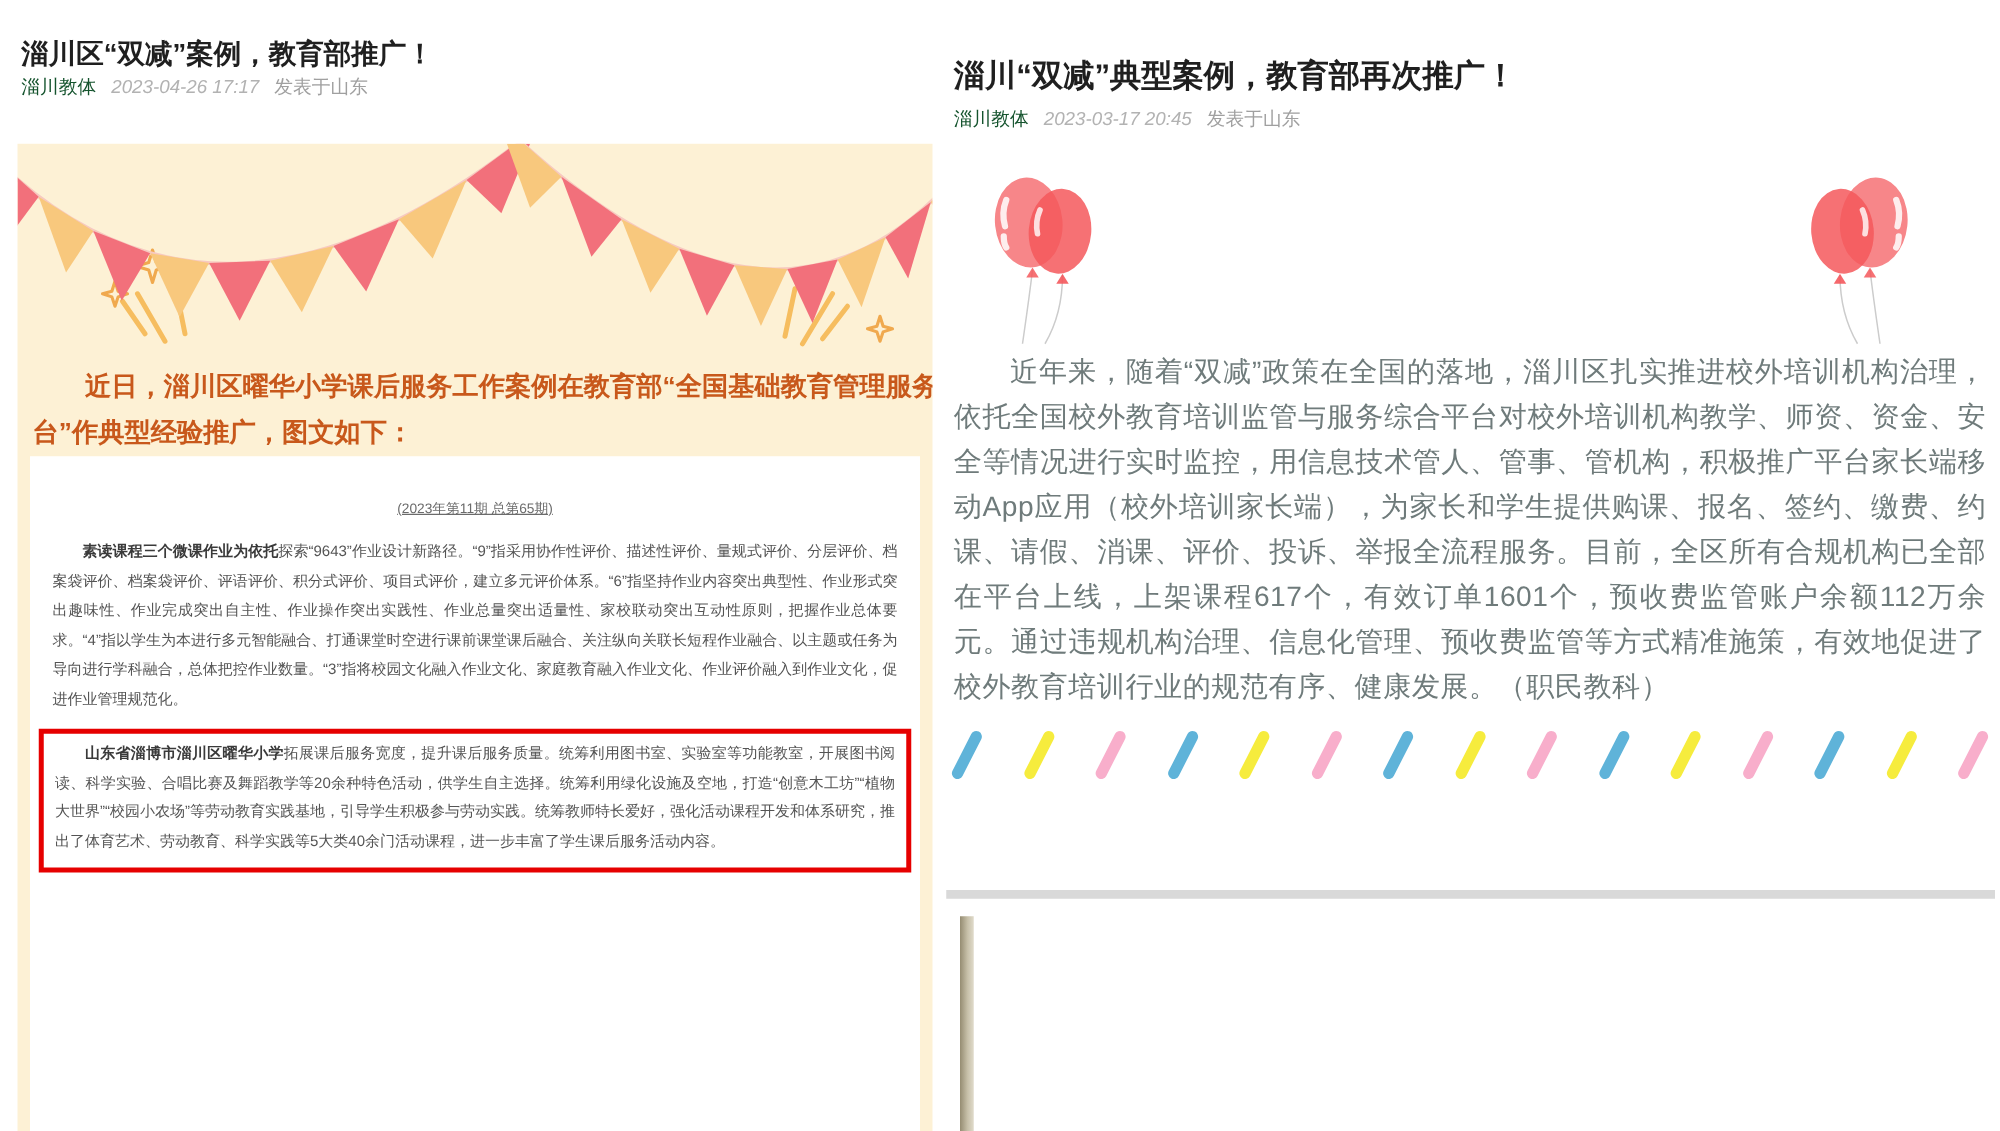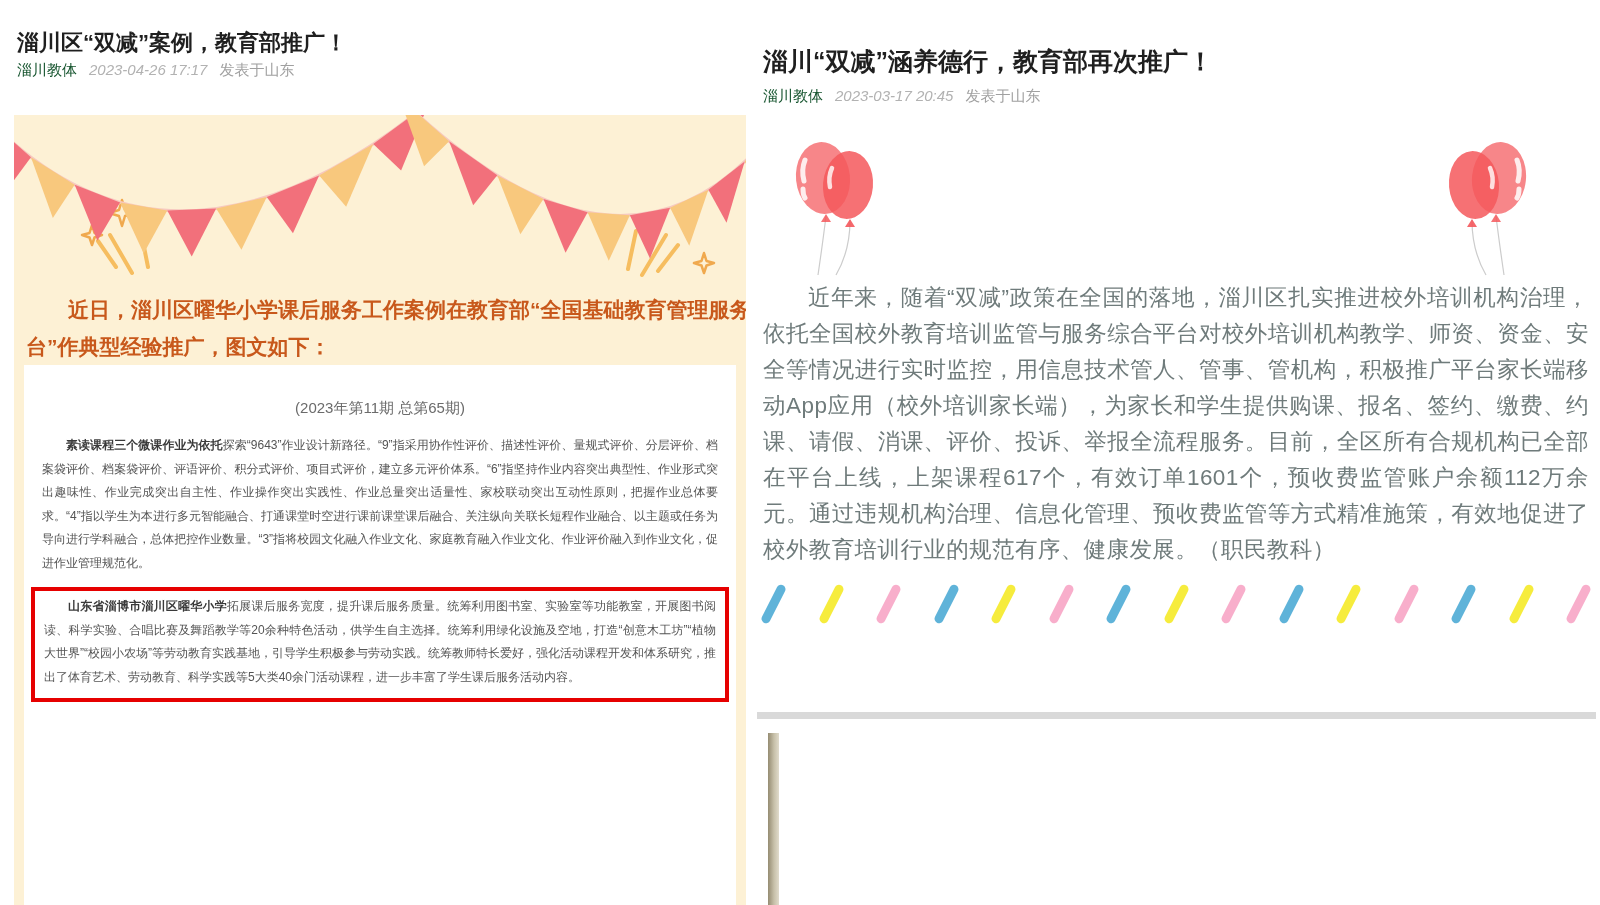--- a/index.html
+++ b/index.html
@@ -13,21 +13,21 @@
   .byline .account{color:#14532d;margin-right:12px;cursor:pointer;}
   .byline .date{color:#b2b2b2;margin-right:12px;font-style:italic;}
   .byline .loc{color:#a0a0a0;}
   .banner{position:absolute;left:14px;top:115px;width:732px;height:790px;background:#fdf1d5;overflow:hidden;}
   .bunting{position:absolute;left:0;top:0;}
   .lead{position:absolute;left:12px;top:176px;width:772px;font-size:21px;font-weight:700;
         line-height:37px;color:#c8581b;text-indent:2em;}
   .doc{position:absolute;left:10px;top:250px;width:712px;height:560px;background:#fff;
        padding:20px 18px 0;box-sizing:border-box;}
   .doc-title{margin:10px 0 0;text-align:center;font-size:17px;font-weight:700;color:#3d3d3d;}
-  .doc-sub{margin:14px 0 16px;text-align:center;font-size:15px;color:#6b6b6b;}
+  .doc-sub{margin:14px 0 16px;text-align:center;font-size:11px;color:#6b6b6b;text-decoration:underline;}
   .doc-para{margin:13px 0 0;font-size:12px;line-height:23.5px;text-align:justify;
             text-indent:2em;color:#545454;}
   .doc-para b{color:#3a3a3a;}
   .doc-para.highlighted{border:4px solid #e60000;margin:12px -11px 0;padding:4px 9px 9px;}
   
   .r-title{position:absolute;left:763px;top:27px;width:830px;font-size:25px;line-height:35px;
            font-weight:700;color:#1f1f1f;}
   .r-byline{left:763px;top:74px;margin-top:11px;}
   .balloon-pair{position:absolute;width:95px;height:150px;}
   .bp-left{left:790px;top:126px;}
@@ -102,21 +102,21 @@
         <div class="doc-sub">(2023年第11期 总第65期)</div>
         <div>
             <p class="doc-para"><b>素读课程三个微课作业为依托</b>探索“9643”作业设计新路径。“9”指采用协作性评价、描述性评价、量规式评价、分层评价、档案袋评价、档案袋评价、评语评价、积分式评价、项目式评价，建立多元评价体系。“6”指坚持作业内容突出典型性、作业形式突出趣味性、作业完成突出自主性、作业操作突出实践性、作业总量突出适量性、家校联动突出互动性原则，把握作业总体要求。“4”指以学生为本进行多元智能融合、打通课堂时空进行课前课堂课后融合、关注纵向关联长短程作业融合、以主题或任务为导向进行学科融合，总体把控作业数量。“3”指将校园文化融入作业文化、家庭教育融入作业文化、作业评价融入到作业文化，促进作业管理规范化。</p>
             <p class="doc-para highlighted"><b>山东省淄博市淄川区曜华小学</b>拓展课后服务宽度，提升课后服务质量。统筹利用图书室、实验室等功能教室，开展图书阅读、科学实验、合唱比赛及舞蹈教学等20余种特色活动，供学生自主选择。统筹利用绿化设施及空地，打造“创意木工坊”“植物大世界”“校园小农场”等劳动教育实践基地，引导学生积极参与劳动实践。统筹教师特长爱好，强化活动课程开发和体系研究，推出了体育艺术、劳动教育、科学实践等5大类40余门活动课程，进一步丰富了学生课后服务活动内容。</p>
           </div>
       </div>
     </div>
   </div>
 
   <div>
-    <h1 class="r-title">淄川“双减”涵养德行，教育部再次推广！</h1>
+    <h1 class="r-title">淄川“双减”典型案例，教育部再次推广！</h1>
     <div class="byline r-byline">
       <span class="account">淄川教体</span><span class="date">2023-03-17 20:45</span><span class="loc">发表于山东</span>
     </div>
 
     <svg class="balloon-pair bp-left" viewBox="0 0 95 150">
       <path d="M36,90 C33,115 30,135 28,149" stroke="#cccccc" stroke-width="1.2" fill="none"></path>
       <path d="M60,94 C60,118 53,137 46,149" stroke="#cccccc" stroke-width="1.2" fill="none"></path>
       <ellipse cx="33" cy="52" rx="27" ry="36" fill="#f4585c" opacity="0.72" transform="rotate(-6 33 52)"></ellipse>
       <ellipse cx="58" cy="59" rx="25" ry="34" fill="#f4585c" opacity="0.85" transform="rotate(5 58 59)"></ellipse>
       <path d="M36,88 l-5,8 h10 z" fill="#f4585c" opacity="0.85"></path>

